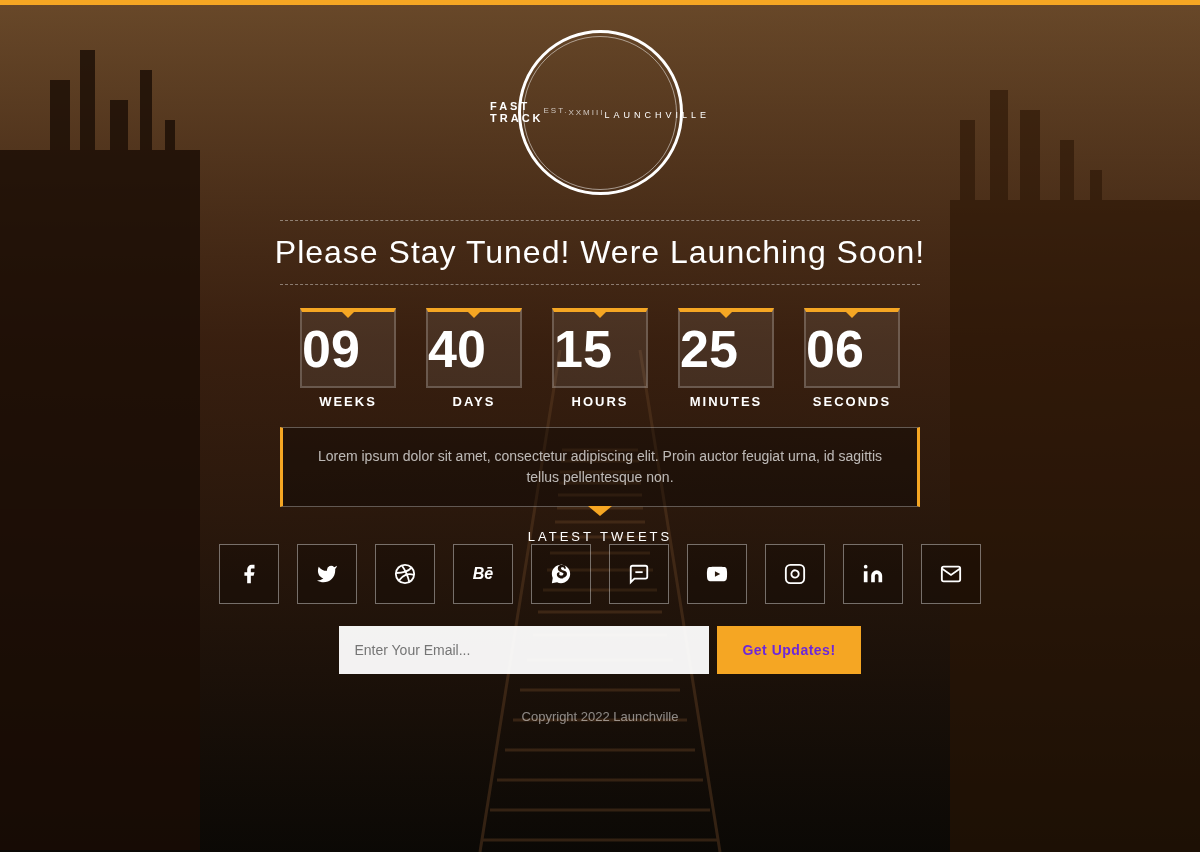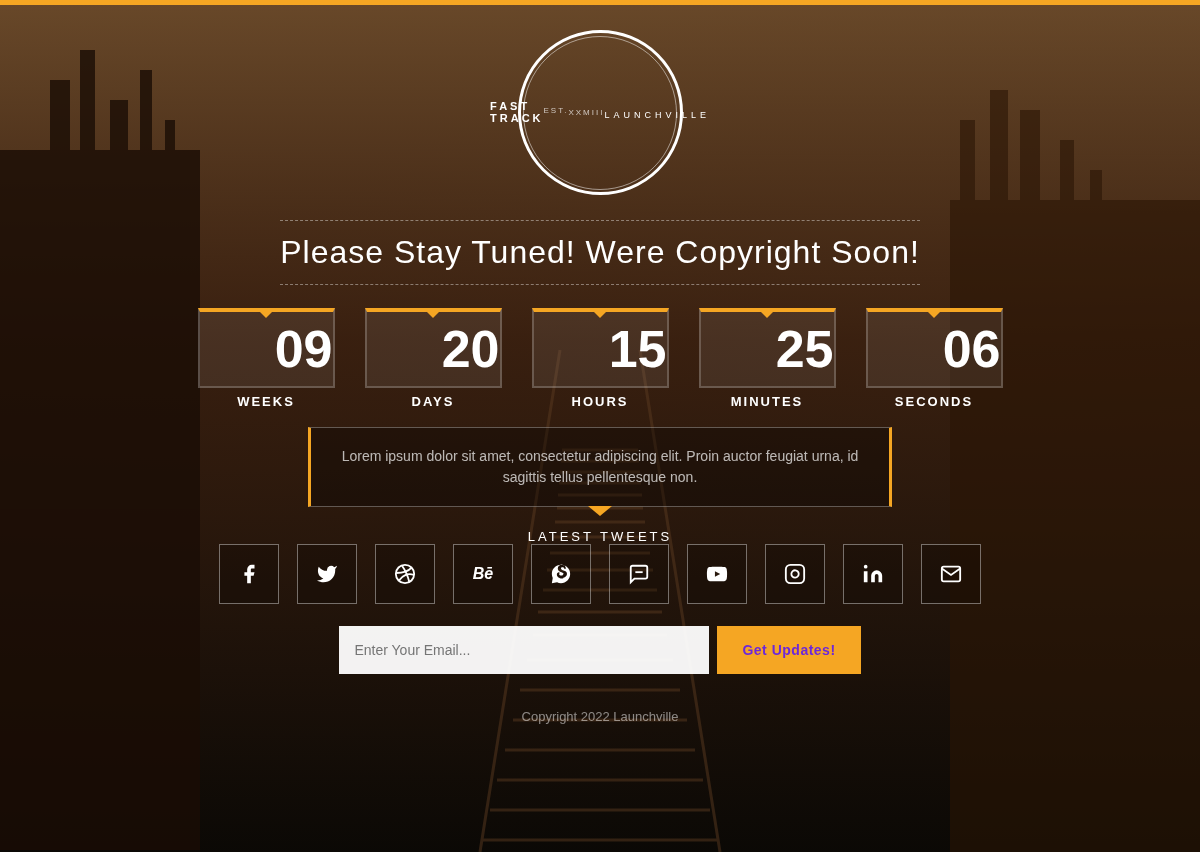--- a/index.html
+++ b/index.html
@@ -139,28 +139,28 @@
       justify-content: center;
     }
 
     .countdown-item {
       display: flex;
       flex-direction: column;
       align-items: center;
     }
 
     .countdown-box {
-      width: 137px;
+      width: 96px;
       height: 80px;
       background: rgba(255,255,255,0.08);
       border: 2px solid rgba(255,255,255,0.2);
       border-top: 4px solid #f5a623;
       display: flex;
       align-items: center;
-      justify-content: flex-end;
+      justify-content: flex-start;
       position: relative;
     }
 
     .countdown-box::after {
       content: '';
       position: absolute;
       top: -4px;
       left: 50%;
       transform: translateX(-50%);
       width: 0;
@@ -181,21 +181,21 @@
       color: white;
       font-size: 13px;
       font-weight: bold;
       letter-spacing: 2px;
       margin-top: 6px;
       text-transform: uppercase;
     }
 
     
     .tweet-box {
-      width: 584px;
+      width: 640px;
       border: 1px solid rgba(255,255,255,0.3);
       border-left: 3px solid #f5a623;
       border-right: 3px solid #f5a623;
       background: rgba(0,0,0,0.3);
       padding: 18px 20px;
       text-align: center;
       color: rgba(255,255,255,0.7);
       font-size: 14px;
       line-height: 1.5;
       position: relative;
@@ -363,38 +363,38 @@
       <line x1="62" y1="5" x2="8" y2="30" stroke="white" stroke-width="2"></line>
       <polygon points="8,30 18,27 12,22" fill="white"></polygon>
       <polygon points="62,5 52,8 58,13" fill="white"></polygon>
     </svg>
     <span class="logo-xxmiii">XXMIII</span>
     <span class="logo-text-bottom">LAUNCHVILLE</span>
   </div>
 
   <hr class="divider">
 
-  <h1 class="headline">Please Stay Tuned! Were Copyright Soon!</h1>
+  <h1 class="headline">Please Stay Tuned! Were Launching Soon!</h1>
 
   <hr class="divider">
 
   <div class="countdown">
 
     <div class="countdown-item">
       <div class="countdown-box">
         <span class="countdown-number">09</span>
       </div>
       <span class="countdown-label">WEEKS</span>
     </div>
 
     <div class="countdown-separator"></div>
 
     <div class="countdown-item">
       <div class="countdown-box">
-        <span class="countdown-number">20</span>
+        <span class="countdown-number">40</span>
       </div>
       <span class="countdown-label">DAYS</span>
     </div>
 
     <div class="countdown-separator"></div>
 
     <div class="countdown-item">
       <div class="countdown-box">
         <span class="countdown-number">15</span>
       </div>

